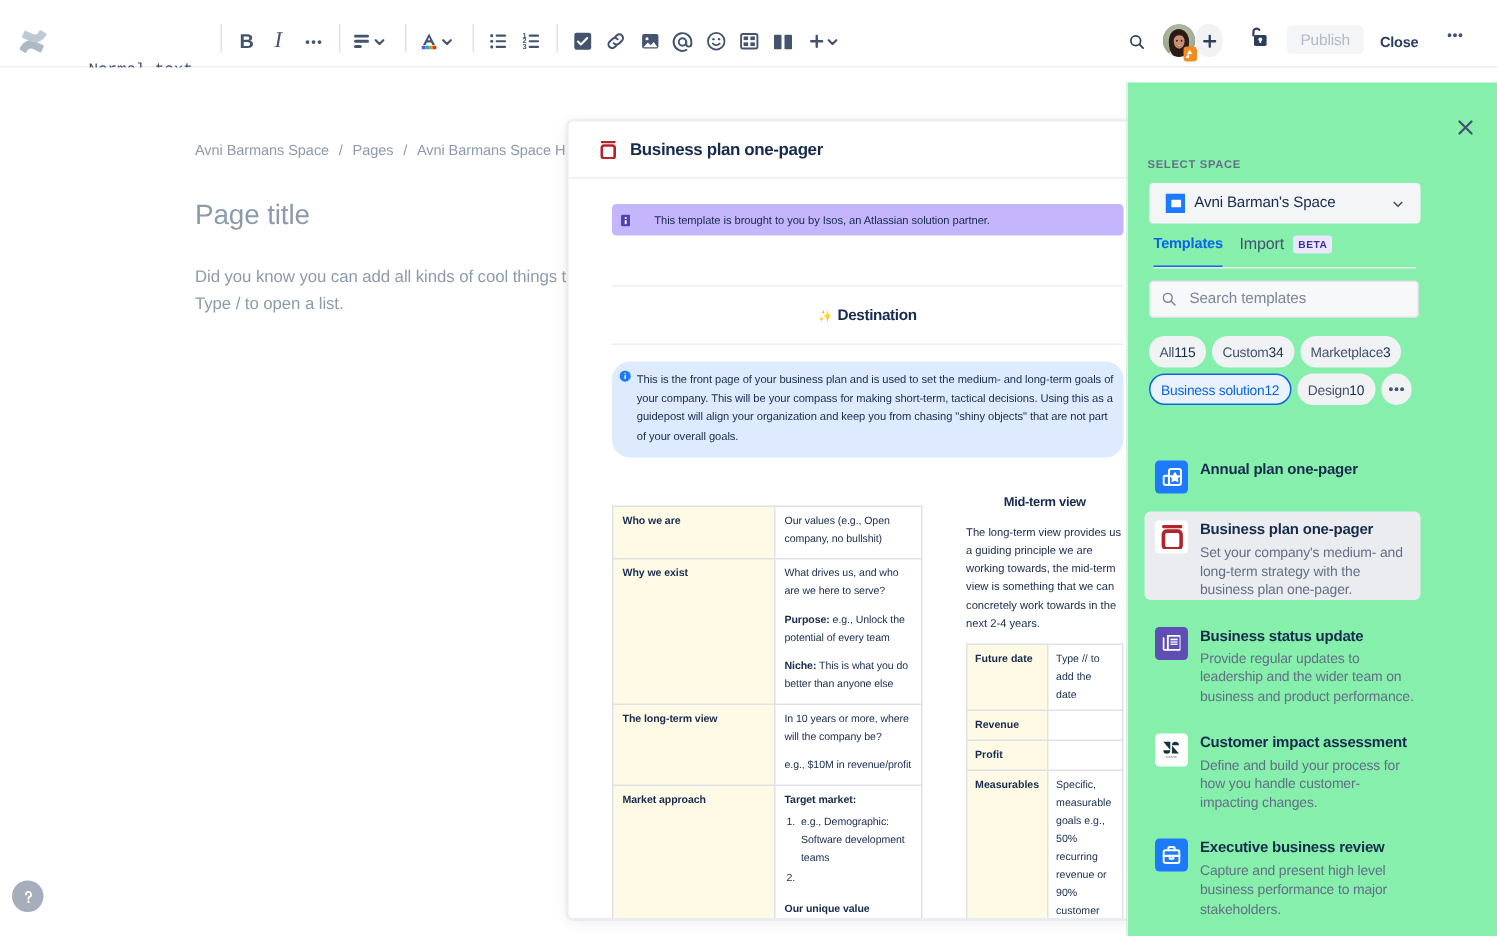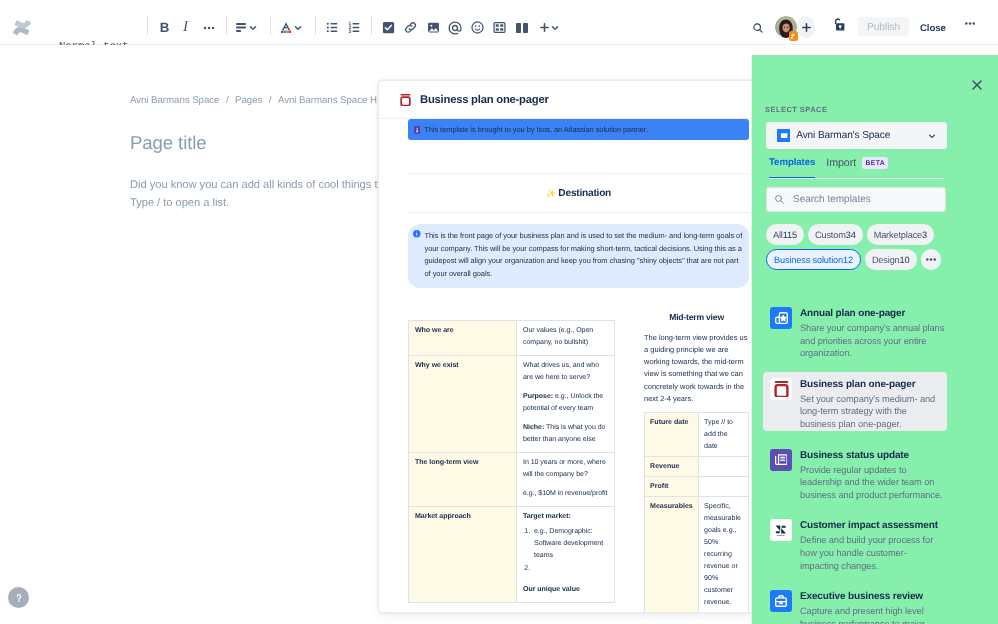--- a/index.html
+++ b/index.html
@@ -59,22 +59,22 @@
 
 
 .modal{position:absolute;left:378px;top:80px;width:401px;height:533px;background:#fff;
  border:1px solid #EBECF0;border-radius:4px;box-shadow:0 0 0 1px rgba(9,30,66,.04),0 2px 10px rgba(9,30,66,.08);
  overflow:hidden;}
 .modal-head{height:38px;border-bottom:1px solid #EDEEF1;display:flex;align-items:center;padding:0 0 0 21px;}
 .modal-head .mh-icon{width:11px;height:12px;display:flex;align-items:center;justify-content:center;}
 .modal-head .mh-title{margin-left:9px;font-size:11.3px;font-weight:700;color:#172B4D;letter-spacing:-.25px;}
 .modal-body{position:absolute;left:0;top:38px;width:399px;bottom:0;overflow:hidden;padding:0 29px;}
 
-.partner{background:#3b82f6;border-radius:3px;padding:0 8px 0 6px;display:flex;
- align-items:center;gap:4px;height:21px;}
+.partner{margin-top:17px;background:#c4b5fd;border-radius:3px;padding:0 8px 0 6px;display:flex;
+ align-items:center;gap:16px;height:21px;}
 .partner .ptext{font-size:7.45px;line-height:11px;color:#172B4D;letter-spacing:-.04px;}
 .hr{height:1px;background:#EDEEF1;}
 .sp33{height:33px;}
 .dest{display:flex;align-items:center;justify-content:center;font-size:10.2px;font-weight:700;
  color:#172B4D;height:38px;letter-spacing:-.25px;}
 .dest .emj{margin-right:3px;font-size:7.8px;color:#FFAB00;}
 .infopanel{margin-top:11px;background:#DEEBFF;border-radius:12px;padding:6px 6px 7px 5px;display:flex;
  align-items:flex-start;gap:4px;}
 .infopanel .itext{font-size:7.45px;line-height:12.7px;color:#172B4D;letter-spacing:-.04px;}
 
@@ -545,21 +545,20 @@
     <div class="tpl">
       <span class="tpl-ic" style="background:#1D7AFC">
         <svg width="13" height="12" viewBox="0 0 13 12" fill="none" stroke="#fff" stroke-width="1.35" stroke-linejoin="round" stroke-linecap="round">
           <rect x="4.3" y="0.7" width="8.0" height="10.6" rx="1.5"></rect>
           <path d="M4.3 5.2H2.1A1.4 1.4 0 0 0 .7 6.6v3.3A1.4 1.4 0 0 0 2.1 11.3h2.2"></path>
           <path d="M8.3 3.4l.87 1.76 1.94.28-1.4 1.37.33 1.93-1.74-.91-1.74.91.33-1.93-1.4-1.37 1.94-.28z" stroke-width="1.15" fill="#fff"></path>
         </svg>
       </span>
       <span class="tpl-txt">
         <span class="tpl-title">Annual plan one-pager</span>
-        <span class="tpl-desc">Share your company's annual plans and priorities across your entire organization.</span>
       </span>
     </div>
     <div class="tpl sel">
       <span class="tpl-ic" style="background:#fff">
         <svg width="15" height="16" viewBox="0 0 15 16">
           <rect x="0.8" y="0" width="13.4" height="2.1" rx=".8" fill="#B4252A"></rect>
           <rect x="1.6" y="4.1" width="11.8" height="11.8" rx="2.2" fill="none" stroke="#B4252A" stroke-width="2.4"></rect>
         </svg>
       </span>
       <span class="tpl-txt">

